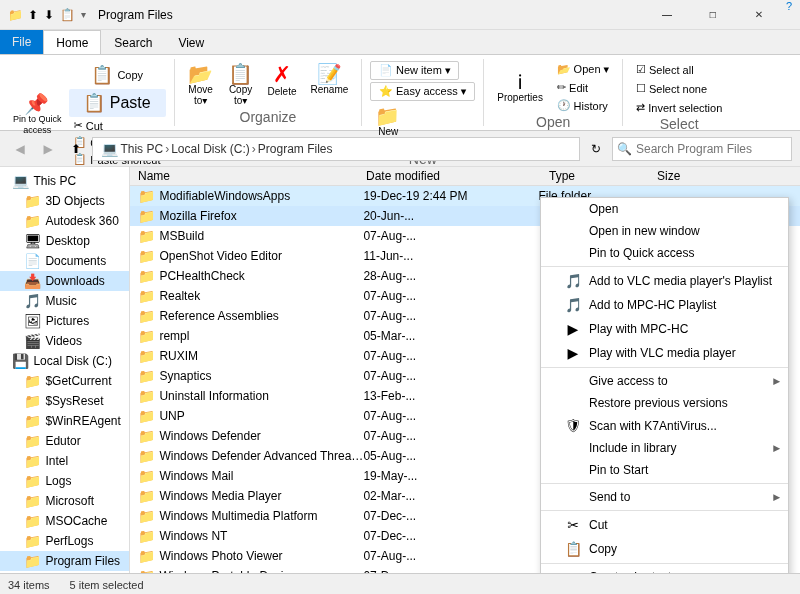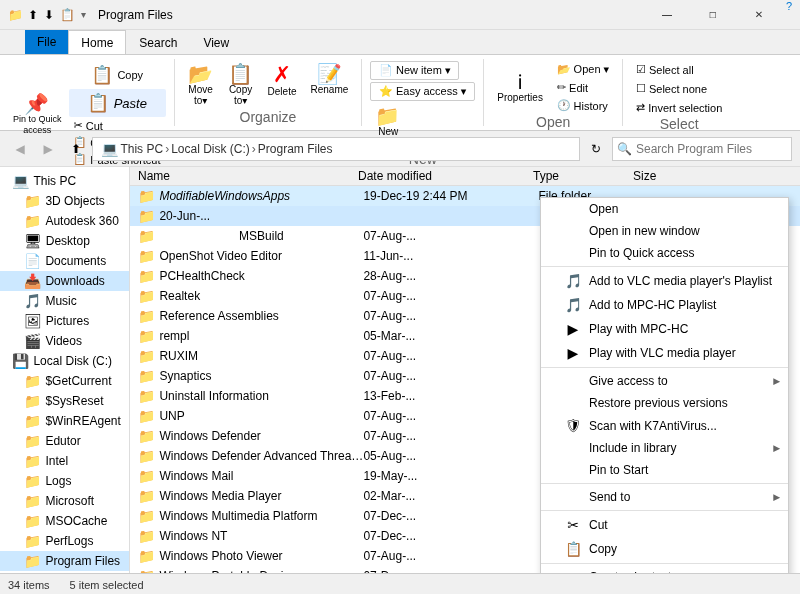--- a/index.html
+++ b/index.html
@@ -128,20 +128,21 @@
       display: flex;
       align-items: center;
       padding: 2px 8px;
       background: #f0f0f0;
       border-bottom: 1px solid #ddd;
       font-size: 12px;
       font-weight: normal;
       position: sticky;
       top: 0;
       z-index: 10;
+      gap: 8px;
     }
     .col-name { flex: 0 0 220px; cursor: pointer; }
     .col-date { flex: 0 0 130px; cursor: pointer; }
     .col-type { flex: 0 0 100px; cursor: pointer; margin-left: 45px; }
     .col-size { flex: 0 0 80px; cursor: pointer; }
     
     .file-row {
       display: flex;
       align-items: center;
       padding: 2px 8px;
@@ -208,21 +209,21 @@
   <div class="title-controls">
     <button class="title-btn">—</button>
     <button class="title-btn">□</button>
     <button class="title-btn close">✕</button>
     <span style="font-size:11px; margin-left:4px; color:#0078d4; cursor:pointer;">?</span>
   </div>
 </div>
 
 <div class="ribbon">
   <div class="ribbon-tabs">
-    <div class="ribbon-tab" style="background:#0078d4; color:#000000; border:none;margin-left:25px;">File</div>
+    <div class="ribbon-tab" style="background:#0078d4; color:#e5e5e5; border:none;">File</div>
     <div class="ribbon-tab active">Home</div>
     <div class="ribbon-tab">Search</div>
     <div class="ribbon-tab">View</div>
   </div>
 </div>
 
 <div class="ribbon-content">
 
   <div class="ribbon-group">
     <div class="ribbon-group-content">
@@ -230,21 +231,21 @@
         <div class="icon">📌</div>
         <div class="label" style="font-size:9px; line-height:1.2;">Pin to Quick<br>access</div>
       </div>
       <div style="display:flex; flex-direction:column; gap:0;">
         <div class="ribbon-btn" style="flex-direction:row; padding:2px 4px;">
           <span style="font-size:18px; margin-right:4px;">📋</span>
           <span style="font-size:11px;">Copy</span>
         </div>
         <div class="ribbon-btn" style="flex-direction:row; padding:2px 4px; background:#e5f0ff;">
           <span style="font-size:18px; margin-right:4px;">📋</span>
-          <span style="font-size:13px;font-style:italic;">Paste</span>
+          <span style="font-size:16px;">Paste</span>
         </div>
         <div class="ribbon-btn-small">
           <span>✂</span>
           <span>Cut</span>
         </div>
         <div class="ribbon-btn-small">
           <span>📋</span>
           <span>Copy path</span>
         </div>
         <div class="ribbon-btn-small">
@@ -450,34 +451,35 @@
   <div class="file-list" style="position:relative;">
     <div class="file-list-header">
       <span class="col-name">Name</span>
       <span class="col-date">Date modified</span>
       <span class="col-type">Type</span>
       <span class="col-size">Size</span>
     </div>
 
     <div class="file-row" style="background:#d5eeff;">
       <span class="file-icon folder-icon">📁</span>
-      <span class="col-name" style="flex:0 0 204px; overflow:hidden; text-overflow:ellipsis;font-style:italic;">ModifiableWindowsApps</span>
+      <span class="col-name" style="flex:0 0 204px; overflow:hidden; text-overflow:ellipsis;">ModifiableWindowsApps</span>
       <span class="col-date">19-Dec-19 2:44 PM</span>
       <span class="col-type">File folder</span>
       <span class="col-size"></span>
     </div>
     <div class="file-row selected">
       <span class="file-icon folder-icon">📁</span>
+      <span class="col-name" style="flex:0 0 204px;">Mozilla Firefox</span>
       <span class="col-date">20-Jun-...</span>
       <span class="col-type"></span>
       <span class="col-size"></span>
     </div>
     <div class="file-row">
       <span class="file-icon folder-icon">📁</span>
-      <span class="col-name" style="flex:0 0 204px;text-align:center;">MSBuild</span>
+      <span class="col-name" style="flex:0 0 204px;">MSBuild</span>
       <span class="col-date">07-Aug-...</span>
       <span class="col-type"></span>
     </div>
     <div class="file-row">
       <span class="file-icon folder-icon">📁</span>
       <span class="col-name" style="flex:0 0 204px;">OpenShot Video Editor</span>
       <span class="col-date">11-Jun-...</span>
     </div>
     <div class="file-row">
       <span class="file-icon folder-icon">📁</span>

